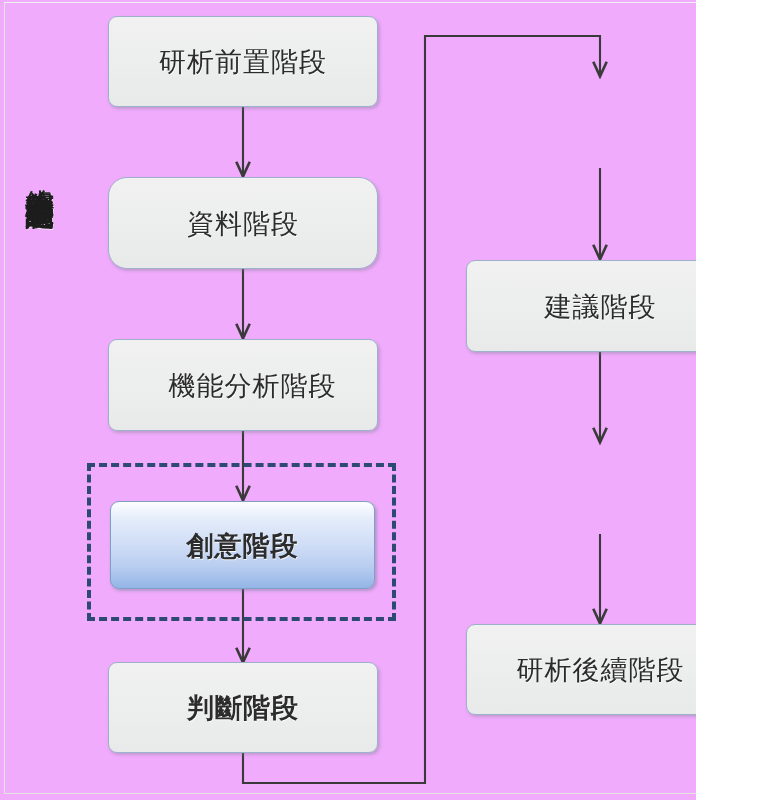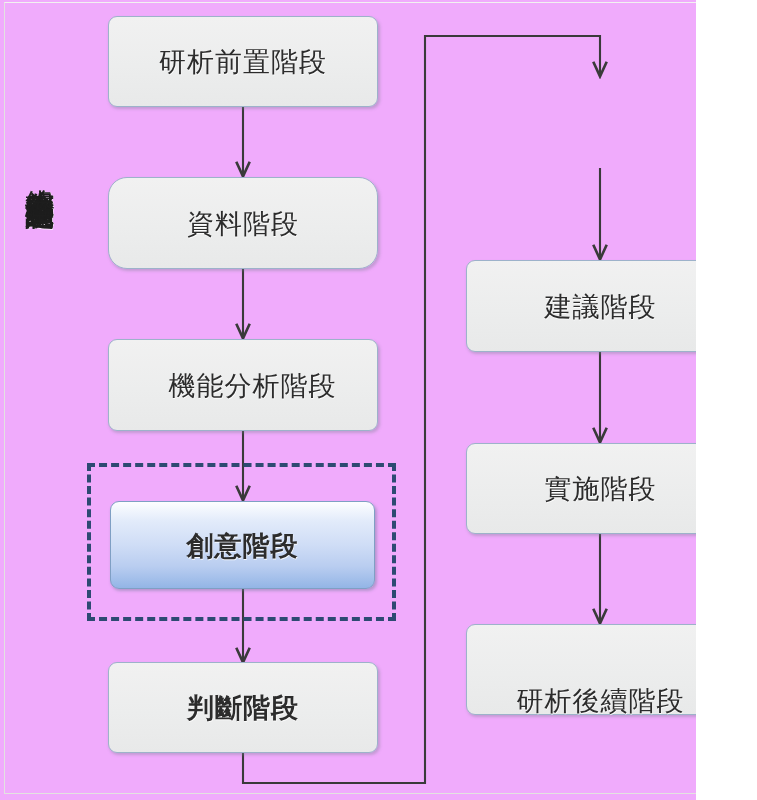--- a/index.html
+++ b/index.html
@@ -153,21 +153,18 @@
 
   <div class="node" style="left:108px; top:662px; width:270px; height:91px;font-weight:bold;">
     <span class="label">判斷階段</span>
   </div>
 
 
   <div class="node" style="left:466px; top:260px; width:269px; height:92px;">
     <span class="label">建議階段</span>
   </div>
 
-  <div class="node" style="left:466px; top:443px; width:269px; height:91px;">
-    <span class="label">實施階段</span>
-  </div>
 
-  <div class="node" style="left:466px; top:624px; width:269px; height:91px;align-items:flex-end;">
+  <div class="node" style="left:466px; top:624px; width:269px; height:91px;">
     <span class="label">研析後續階段</span>
   </div>
 
 </div>
 
 </body></html>

